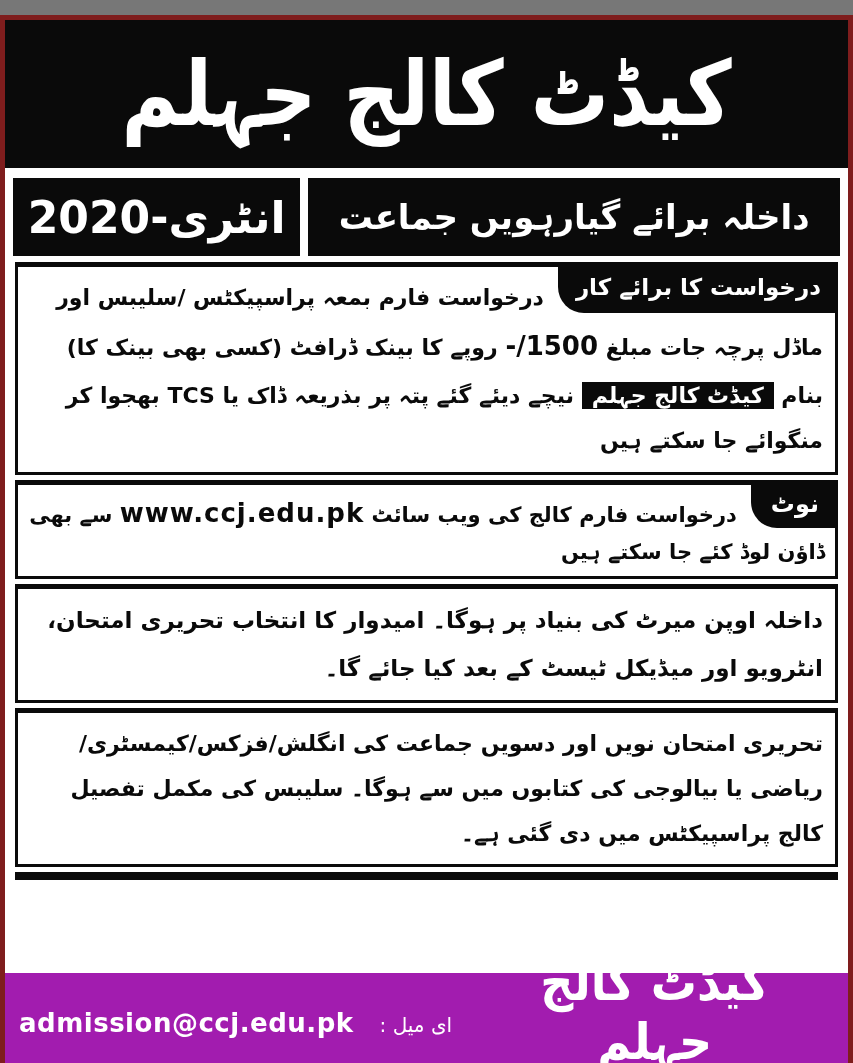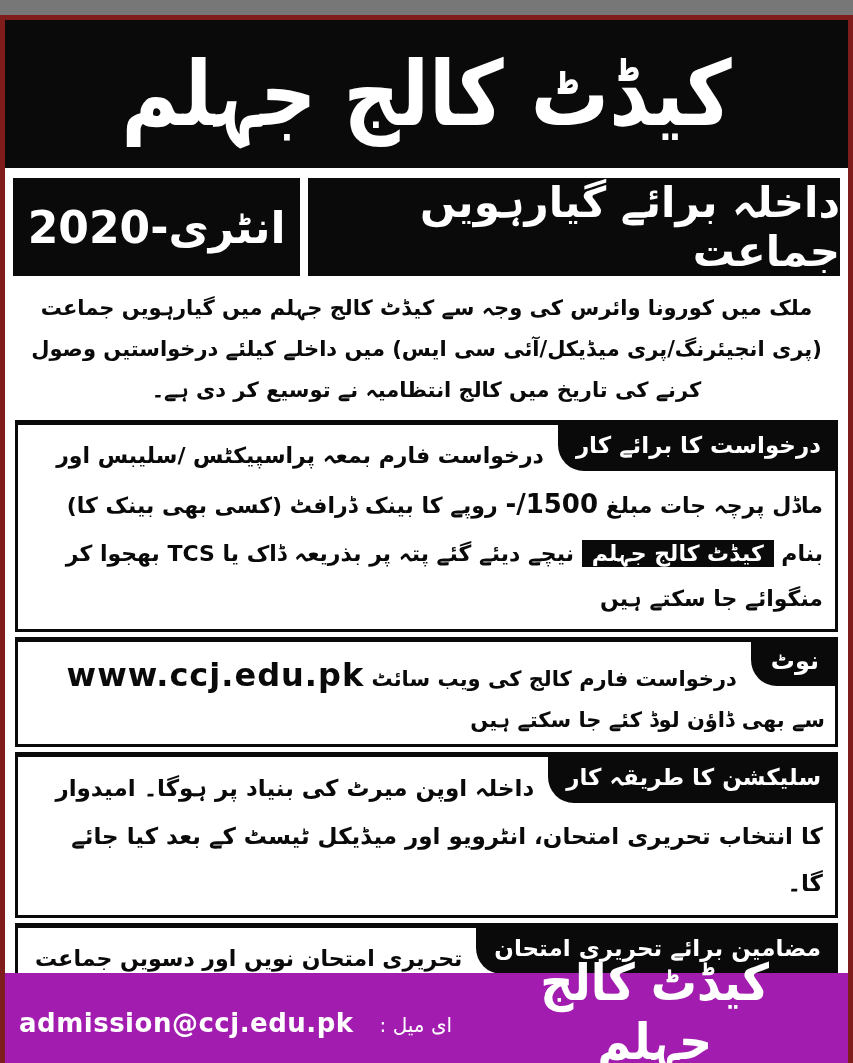--- a/index.html
+++ b/index.html
@@ -14,23 +14,23 @@
     display:flex; align-items:center; justify-content:center;
   }
   .header-band .big-name {
     font-size:78px; font-weight:bold; direction:rtl; letter-spacing:2px;
     transform:scaleY(1.15);
   }
   
   .title-row { display:flex; direction:rtl; gap:8px; margin:10px 8px 6px 8px; }
   .title-box {
     background:#0a0a0a; color:#fff; display:flex; align-items:center; justify-content:center;
-    height:98px; font-weight:bold;
+    height:78px; font-weight:bold;
   }
-  .title-main { flex:1.85; font-size:42px; direction:rtl; }
+  .title-main { flex:1.85; font-size:34px; direction:rtl; }
   .title-entry { flex:1; font-size:44px; direction:rtl; }
   
   .intro {
     direction:rtl; text-align:center; font-weight:bold; font-size:21px;
     line-height:1.95; padding:6px 14px 4px 14px; color:#0a0a0a;
   }
   
   .section {
     border:3px solid #0a0a0a; border-top-width:5px; margin:5px 10px;
     direction:rtl; position:relative; color:#0a0a0a;
@@ -43,21 +43,21 @@
   .section-body {
     text-align:right; font-weight:bold; line-height:2.05; padding:8px 12px 8px 12px;
   }
   .inv { background:#0a0a0a; color:#fff; padding:1px 10px; font-weight:bold; }
   .amount { font-size:26px; letter-spacing:1px; }
   .latin-bold { font-size:24px; letter-spacing:1px; }
   
   .sec-procedure .section-body { font-size:22px; min-height:128px; }
   .sec-note .section-body { font-size:21px; line-height:1.7; padding:6px 10px; }
   .sec-note .section-label { font-size:24px; padding:4px 16px 8px 20px; }
-  .sec-note .url { font-size:32px; }
+  .sec-note .url { font-size:26px; }
   .sec-selection .section-body { font-size:23px; min-height:92px; }
   .sec-subjects .section-body { font-size:22px; min-height:90px; }
   
   .footer-band {
     background:#a21caf; color:#fff; position:absolute; left:0; right:0; bottom:0;
     height:100px; display:flex; align-items:center; padding:0 14px;
   }
   .contact-block { direction:ltr; display:flex; flex-direction:column; gap:4px; flex:1.25; }
   .contact-row { display:flex; align-items:baseline; gap:26px; }
   .contact-value { font-weight:bold; font-size:26px; letter-spacing:0.5px; }
@@ -74,21 +74,20 @@
 
   <div class="header-band">
     <div class="big-name">کیڈٹ کالج جہلم</div>
   </div>
 
   <div class="title-row">
     <div class="title-box title-main">داخلہ برائے گیارہویں جماعت</div>
     <div class="title-box title-entry">انٹری-2020</div>
   </div>
 
-  <div class="intro">ملک میں کورونا وائرس کی وجہ سے کیڈٹ کالج جہلم میں گیارہویں جماعت (پری انجیئرنگ/پری میڈیکل/آئی سی ایس) میں داخلے کیلئے درخواستیں وصول کرنے کی تاریخ میں کالج انتظامیہ نے توسیع کر دی ہے۔</div>
 
   <div class="section sec-procedure">
     <span class="section-label">درخواست کا برائے کار</span>
     <div class="section-body">
       <span>درخواست فارم بمعہ پراسپیکٹس /سلیبس اور ماڈل پرچہ جات مبلغ</span>
       <span class="amount">1500/-</span>
       <span>روپے کا بینک ڈرافٹ (کسی بھی بینک کا) بنام</span>
       <span class="inv">کیڈٹ کالج جہلم</span>
       <span>نیچے دیئے گئے پتہ پر بذریعہ ڈاک یا TCS بھجوا کر منگوائے جا سکتے ہیں</span>
     </div>
@@ -97,26 +96,24 @@
   <div class="section sec-note">
     <span class="section-label">نوٹ</span>
     <div class="section-body">
       <span>درخواست فارم کالج کی ویب سائٹ</span>
       <span class="latin-bold url" dir="ltr">www.ccj.edu.pk</span>
       <span>سے بھی ڈاؤن لوڈ کئے جا سکتے ہیں</span>
     </div>
   </div>
 
   <div class="section sec-selection">
-    <span class="section-label">سلیکشن کا طریقہ کار</span>
     <div class="section-body">داخلہ اوپن میرٹ کی بنیاد پر ہوگا۔ امیدوار کا انتخاب تحریری امتحان، انٹرویو اور میڈیکل ٹیسٹ کے بعد کیا جائے گا۔</div>
   </div>
 
   <div class="section sec-subjects">
-    <span class="section-label">مضامین برائے تحریری امتحان</span>
     <div class="section-body">تحریری امتحان نویں اور دسویں جماعت کی انگلش/فزکس/کیمسٹری/ریاضی یا بیالوجی کی کتابوں میں سے ہوگا۔ سلیبس کی مکمل تفصیل کالج پراسپیکٹس میں دی گئی ہے۔</div>
   </div>
 
   <div class="section sec-schedule">
     
     
   </div>
 
   <div class="footer-band">
     <div class="contact-block">

